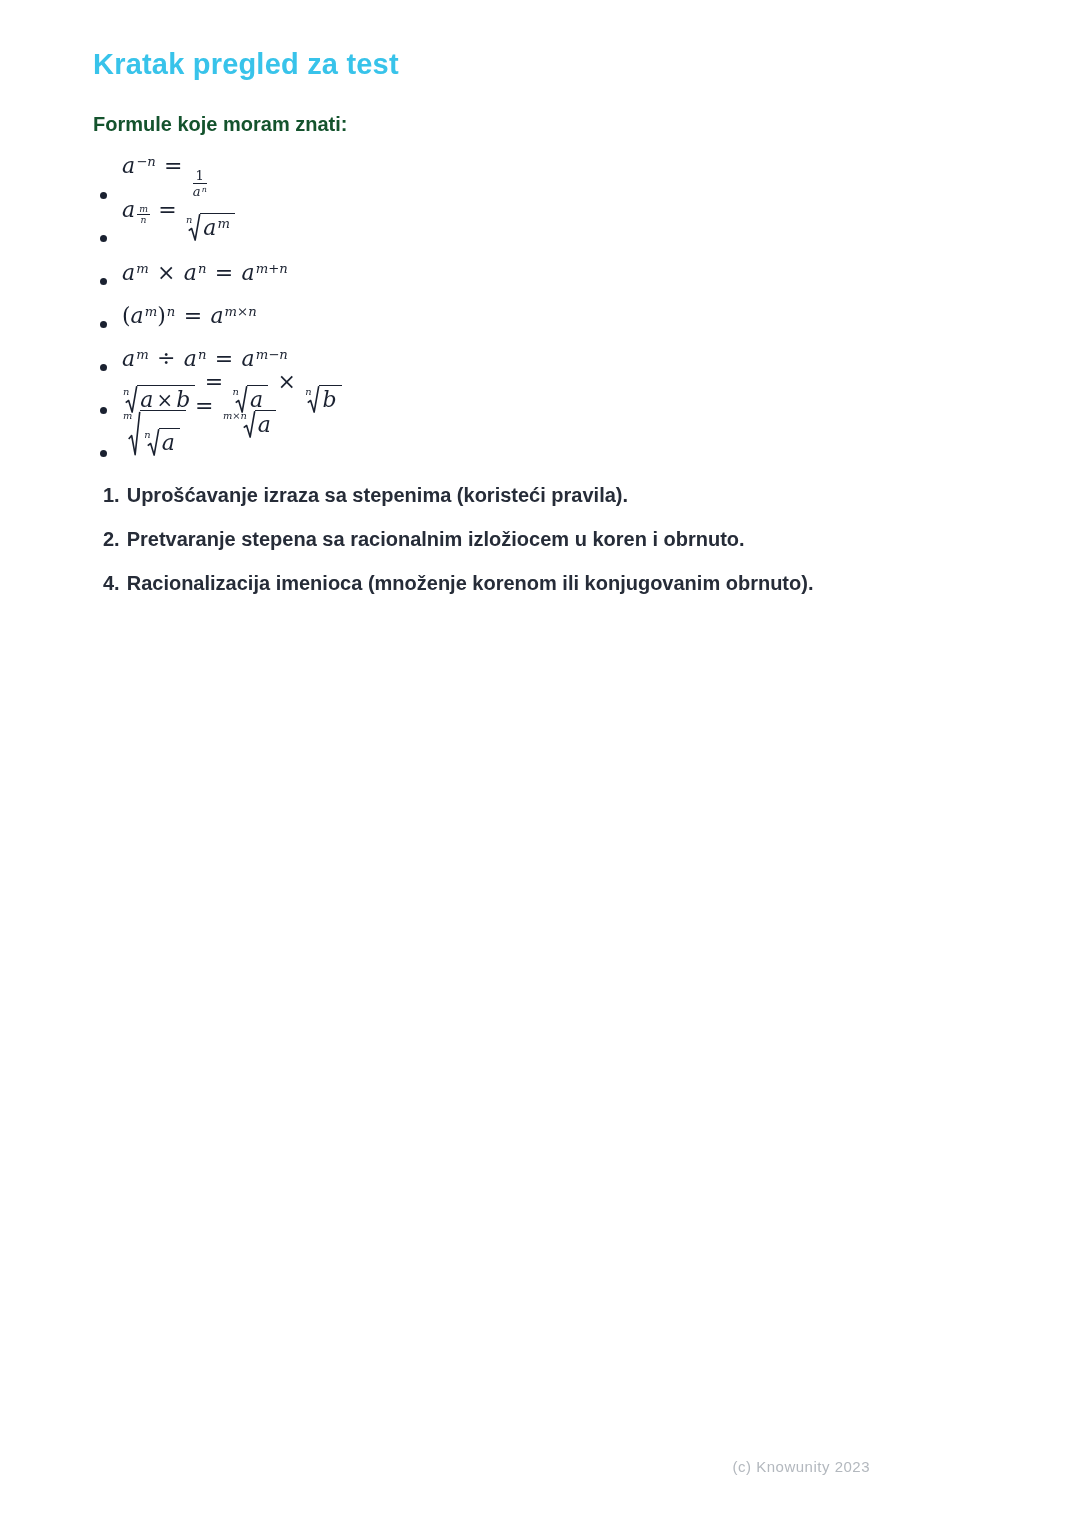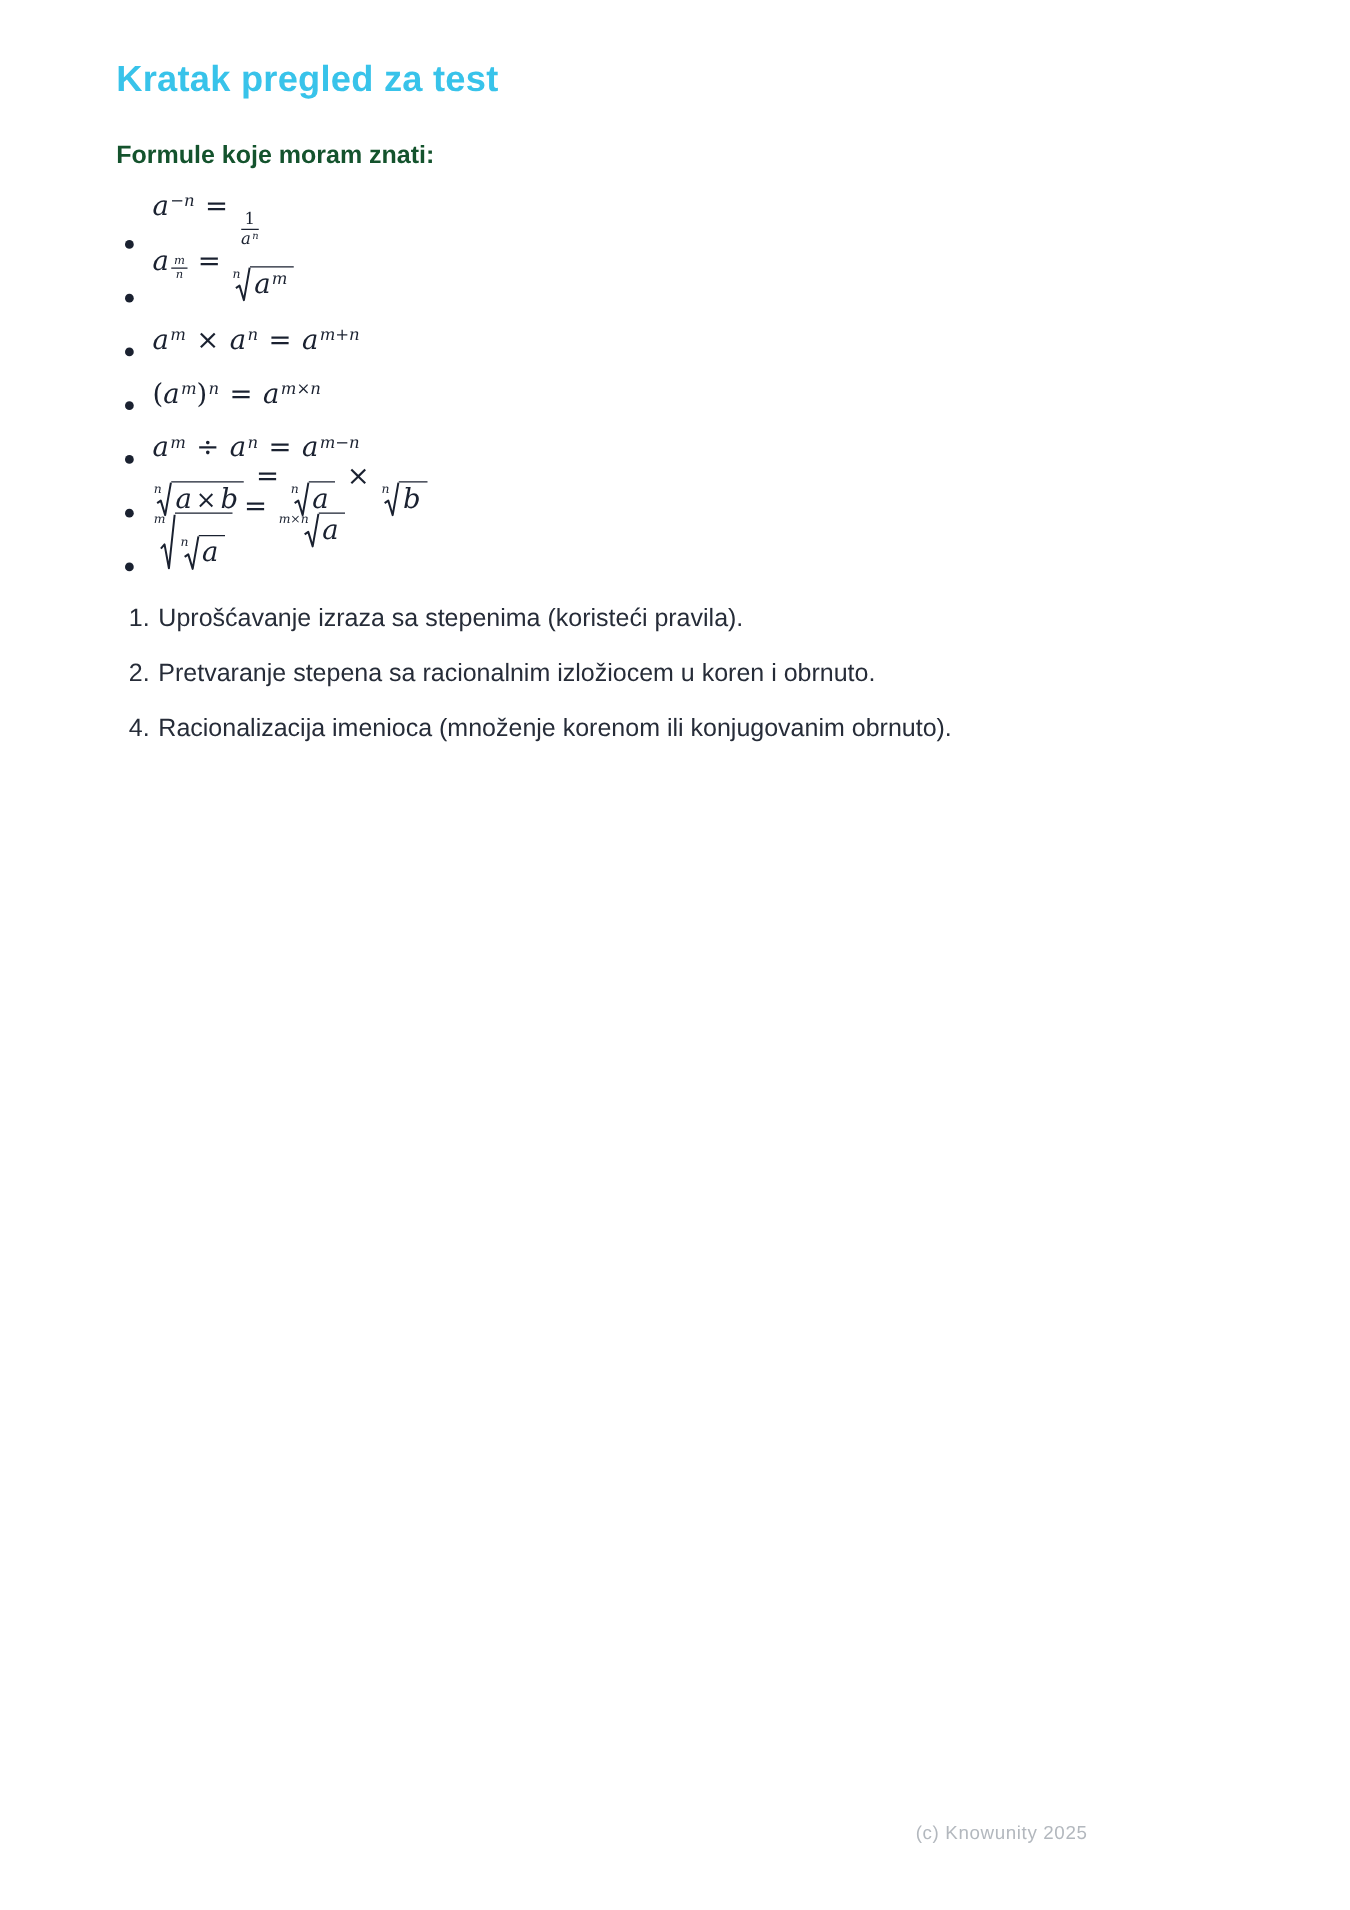--- a/index.html
+++ b/index.html
@@ -99,20 +99,21 @@
   
   ol.procedures {
     list-style:none;
     margin:28px 0 0 103px;
   }
   li.pitem {
     font-size:20px;
     color:#262c38;
     margin-bottom:23px;
     line-height:1.05;
+    font-weight:bold;
   }
   li.pitem .pnum { margin-right:7px; }
   .footer-copy {
     position:absolute;
     top:1458px; right:70px;
     font-size:15px;
     letter-spacing:0.5px;
     color:#b3b8be;
   }
 </style>
@@ -205,14 +206,14 @@
       </li>
     </ul>
 
 
   <ol class="procedures" id="procedure-list">
       <li class="pitem"><span class="pnum">1.</span><span class="ptext">Uprošćavanje izraza sa stepenima (koristeći pravila).</span></li>
       <li class="pitem"><span class="pnum">2.</span><span class="ptext">Pretvaranje stepena sa racionalnim izložiocem u koren i obrnuto.</span></li>
       <li class="pitem"><span class="pnum">4.</span><span class="ptext">Racionalizacija imenioca (množenje korenom ili konjugovanim obrnuto).</span></li>
     </ol>
 
-  <div class="footer-copy">(c) Knowunity 2025</div>
+  <div class="footer-copy">(c) Knowunity 2023</div>
 </div>
 
 </body></html>

